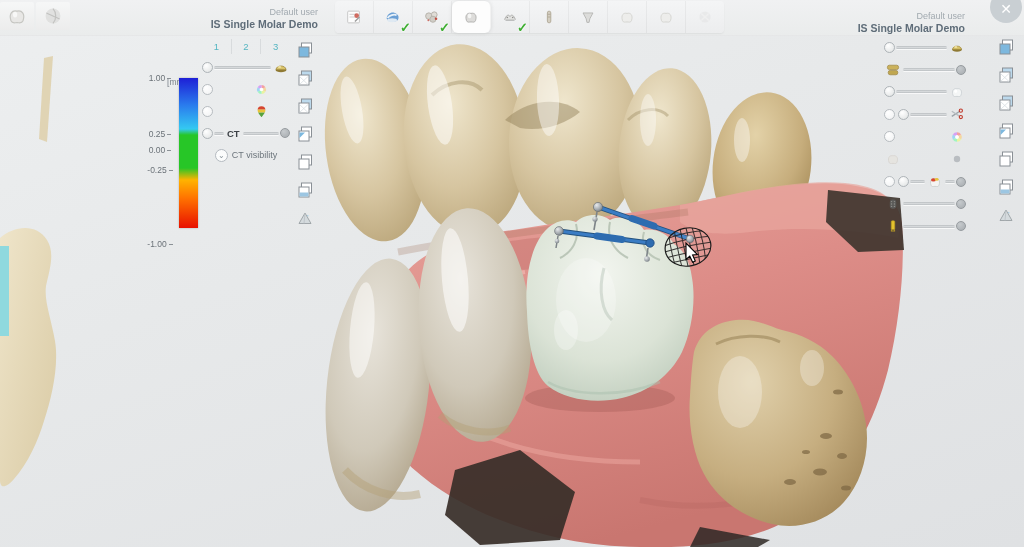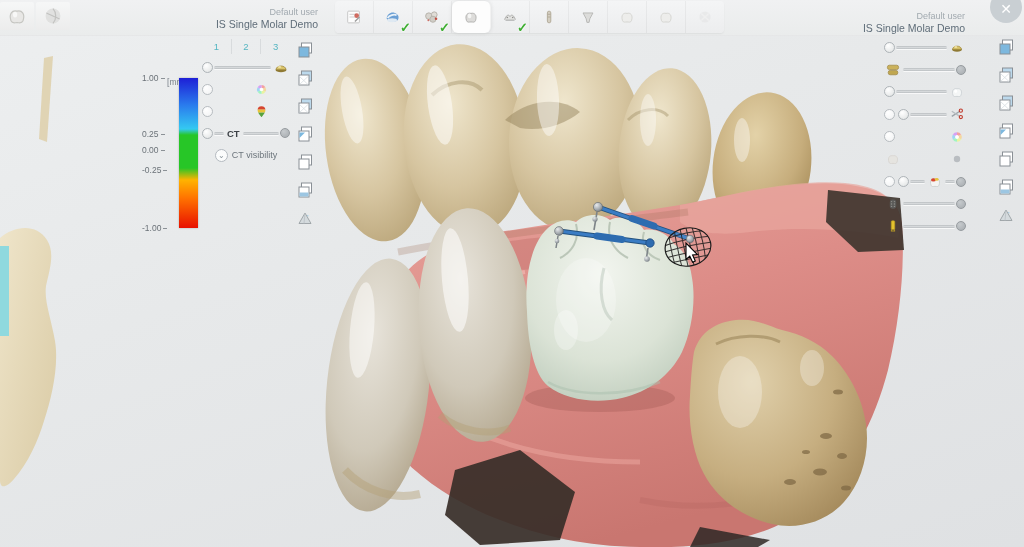--- a/index.html
+++ b/index.html
@@ -22,21 +22,21 @@
   .step.active{background:#fdfdfd;border-radius:6px;box-shadow:0 0 4px rgba(0,0,0,.10);}
   .step.disabled{opacity:.45;}
   .step .chk{position:absolute;right:1px;bottom:-2px;color:#3fae33;font-weight:bold;font-size:13px;
     text-shadow:0 0 2px #fff,0 0 2px #fff;}
   #close-btn{position:absolute;left:990px;top:-9px;width:32px;height:32px;border-radius:50%;
     background:#c9cfd3;color:#fff;display:flex;align-items:center;justify-content:center;
     font-size:14px;line-height:32px;padding-top:4px;box-sizing:border-box;}
   
   .hdr{position:absolute;text-align:right;}
   .hdr .user{font-size:9px;color:#a2aab0;text-align:right;}
-  .hdr .proj{font-size:10.5px;color:#5f6d79;font-weight:normal;margin-top:1px;}
+  .hdr .proj{font-size:10.5px;color:#5f6d79;font-weight:bold;margin-top:1px;}
   #hdr-left{left:170px;top:7px;width:148px;}
   #hdr-right{right:59px;top:11px;width:160px;}
   
   .rows{position:absolute;display:flex;flex-direction:column;}
   #left-rows{left:202px;top:39px;width:88px;}
   #right-rows{left:884px;top:36px;width:82px;}
   .tabs{display:flex;height:15px;margin-bottom:2px;}
   .tab{flex:1;text-align:center;font-size:9.5px;color:#55b6c2;line-height:15px;}
   .tab + .tab{border-left:1px solid #d8dbdd;}
   .prow{height:22px;display:flex;align-items:center;position:relative;}
@@ -60,21 +60,21 @@
   .quickcol{position:absolute;display:flex;flex-direction:column;gap:6px;}
   #left-quick{left:294px;top:39px;}
   #right-quick{left:995px;top:36px;}
   .qico{width:22px;height:22px;display:flex;align-items:center;justify-content:center;}
   
   #scale{position:absolute;left:0;top:0;width:0;height:0;}
   #scale .unit{position:absolute;left:152px;top:62px;width:34px;text-align:right;font-size:8.5px;color:#7b838a;margin-top:15px;}
   #scale .bar{position:absolute;left:179px;top:78px;width:19px;height:150px;
     background:linear-gradient(to bottom,#1d1fd6 0%,#2a7bed 18%,#34c9f2 34%,#27c627 38%,#27c627 60%,#ffb300 68%,#ff7300 80%,#e81000 100%);
     box-shadow:0 0 2px rgba(0,0,0,.25);}
-  .tick{position:absolute;width:36px;text-align:left;font-size:8.5px;color:#6b7278;}
+  .tick{position:absolute;width:36px;text-align:center;font-size:8.5px;color:#6b7278;}
   .tick::after{content:"";display:inline-block;width:4px;height:1px;background:#8b9196;vertical-align:middle;margin-left:2px;}
   
   #viewport{position:absolute;left:0;top:0;}
 </style>
 </head>
 <body>
 
 <svg id="viewport" width="1024" height="547" viewBox="0 0 1024 547">
   <defs>
     <radialGradient id="gTooth" cx="40%" cy="30%" r="80%">
@@ -628,14 +628,14 @@
     </div>
   </div>
 
 <div id="scale">
   <div class="unit">[mm]</div>
   <div class="bar"></div>
 <div class="tick" style="left: 142px; top: 73px;">1.00</div>
     <div class="tick" style="left: 142px; top: 129px;">0.25</div>
     <div class="tick" style="left: 142px; top: 145px;">0.00</div>
     <div class="tick" style="left: 142px; top: 165px;">-0.25</div>
-    <div class="tick" style="left: 142px; top: 223px;">-1.00</div>
+    <div class="tick" style="left: 142px; top: 239px;">-1.00</div>
   </div>
 
 </body></html>

